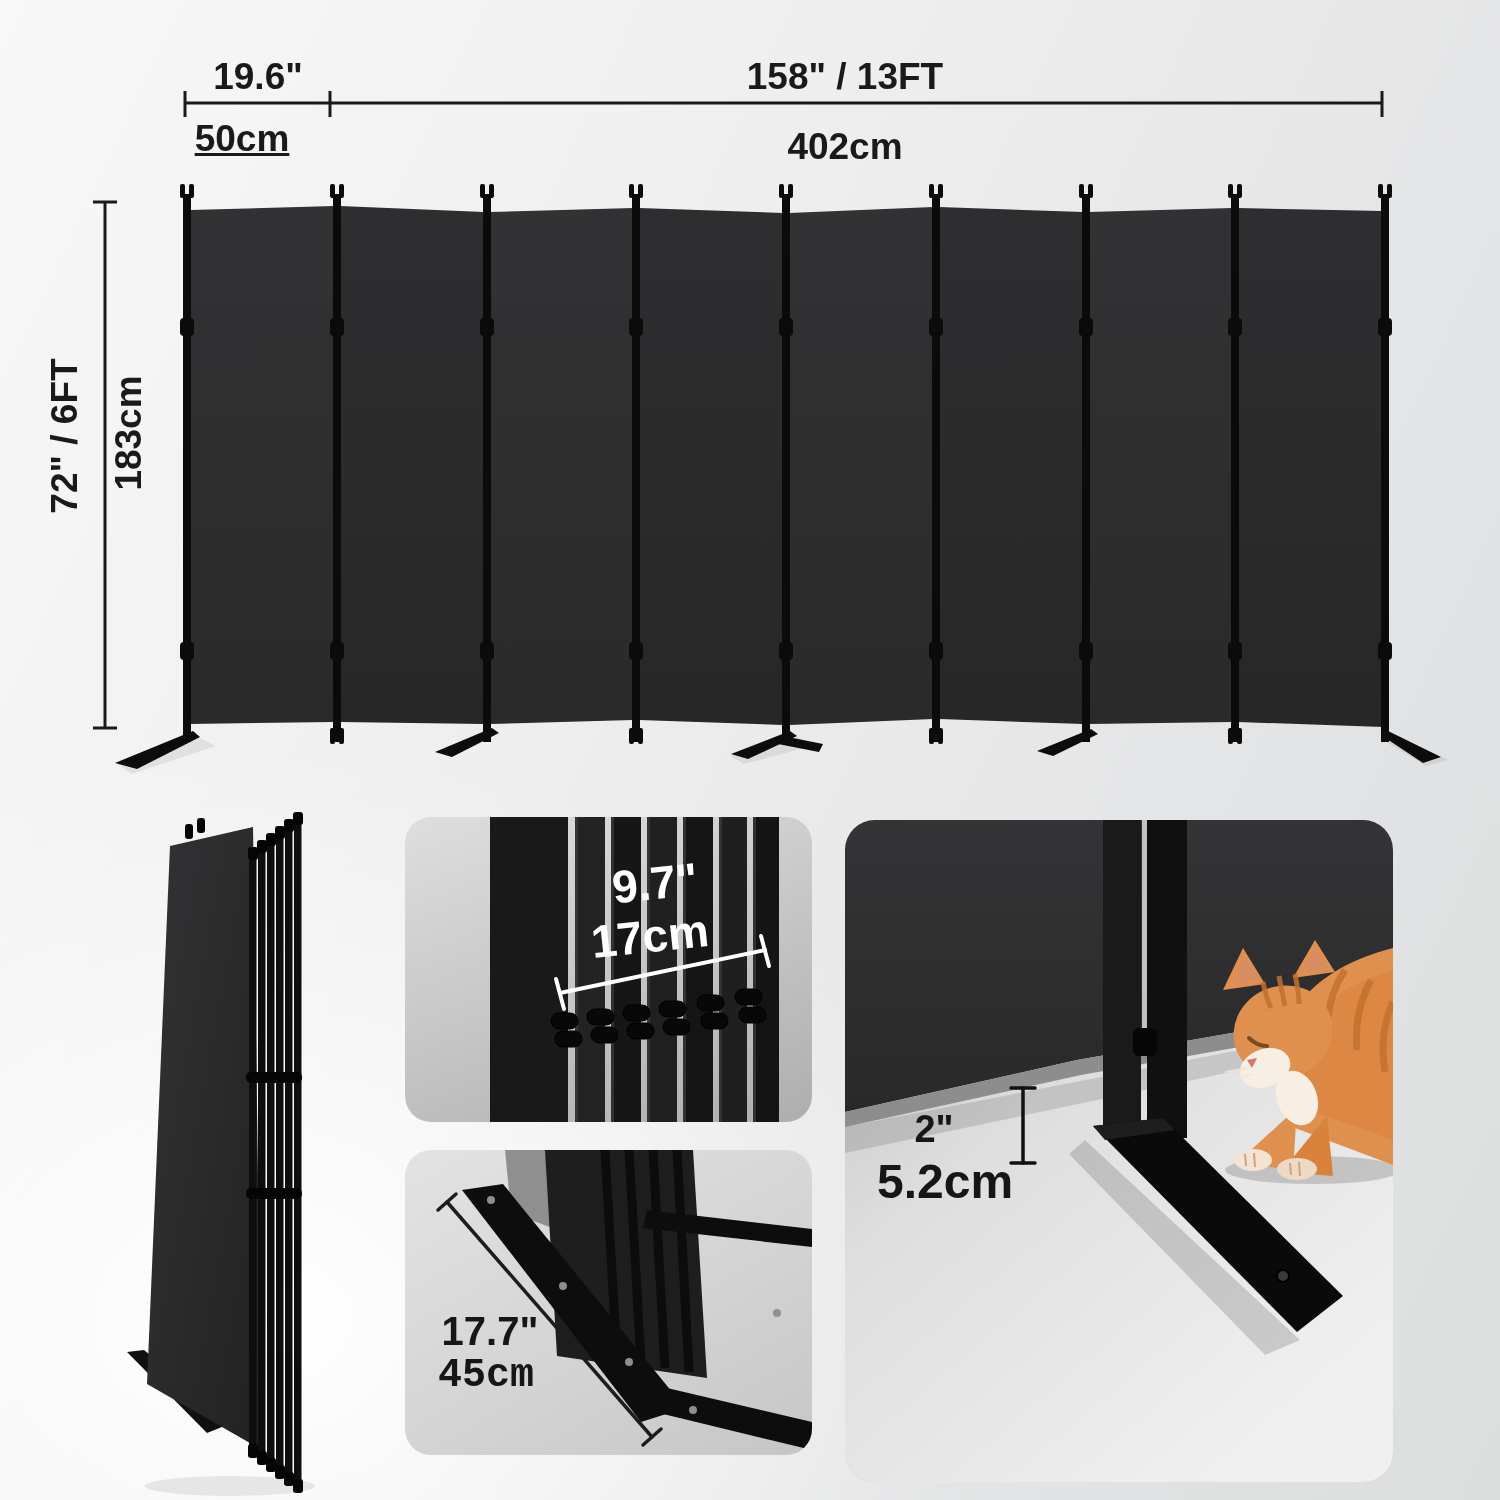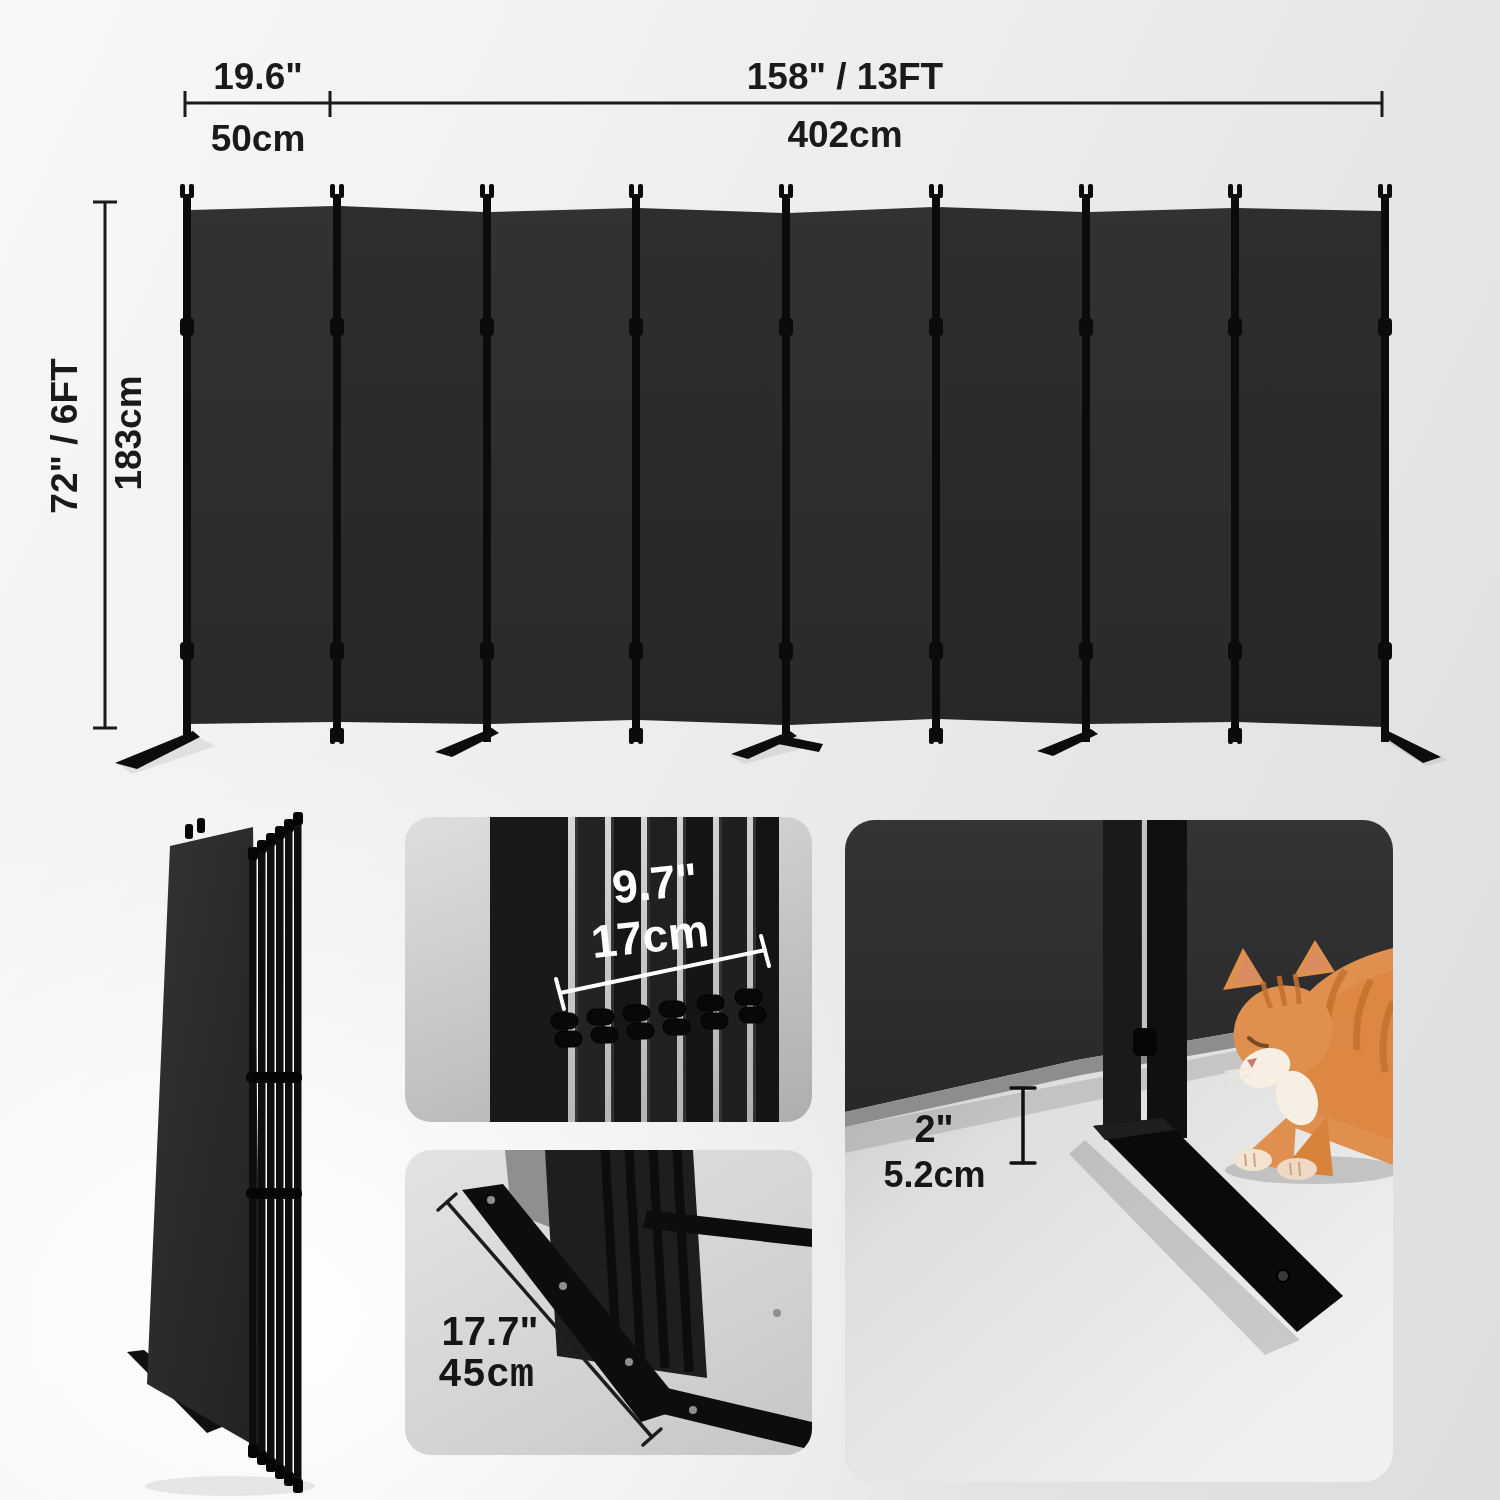--- a/index.html
+++ b/index.html
@@ -163,23 +163,23 @@
     <polygon points="193,731 200,737 137,769 115,763"></polygon>
     <polygon points="492,728 499,733 452,757 435,752"></polygon>
     <polygon points="790,731 797,736 748,759 731,754"></polygon>
     <polygon points="783,736 823,744 819,752 778,744"></polygon>
     <polygon points="1091,729 1098,734 1053,756 1037,751"></polygon>
     <polygon points="1381,735 1388,731 1441,757 1423,763"></polygon>
   </g>
 </svg>
 
 <div class="dim-label" style="left:186px;top:58px;width:144px;">19.6"</div>
-<div class="dim-label" style="left:186px;top:120px;width:144px;">50cm</div>
+<div class="dim-label" style="left:170px;top:120px;width:144px;text-decoration:underline;">50cm</div>
 <div class="dim-label" style="left:330px;top:58px;width:1030px;">158" / 13FT</div>
-<div class="dim-label" style="left:330px;top:116px;width:1030px;">402cm</div>
+<div class="dim-label" style="left:330px;top:128px;width:1030px;">402cm</div>
 
 <div class="vlabel" style="left:64px;top:436px;">72" / 6FT</div>
 <div class="vlabel" style="left:128px;top:433px;">183cm</div>
 
 <svg class="abs" style="left:85px;top:800px" width="245" height="700" viewBox="85 800 245 700">
   <defs>
     <linearGradient id="gfold" x1="0" y1="0" x2="1" y2="1">
       <stop offset="0" stop-color="#333335"></stop>
         <stop offset="1" stop-color="#222223"></stop>
     </linearGradient>
@@ -381,14 +381,14 @@
 
       <path d="M402 240 L 412 238 L 407 248 Z" fill="#cf7a6a"></path>
 
       <g stroke="#f0e6d8" stroke-width="2" opacity="0.9">
         <line x1="404" y1="248" x2="380" y2="252"></line>
         <line x1="406" y1="254" x2="384" y2="262"></line>
       </g>
     </g>
   </svg>
   <div class="detail-label lbl-dark-sm" style="left:55px;top:288px;width:68px;">2"</div>
-  <div class="detail-label lbl-dark-sm" style="left:32px;top:334px;width:115px;font-size:36px;">5.2cm</div>
+  <div class="detail-label lbl-dark-sm" style="left:32px;top:334px;width:115px;font-size:48px;">5.2cm</div>
 </div>
 
 </body></html>

